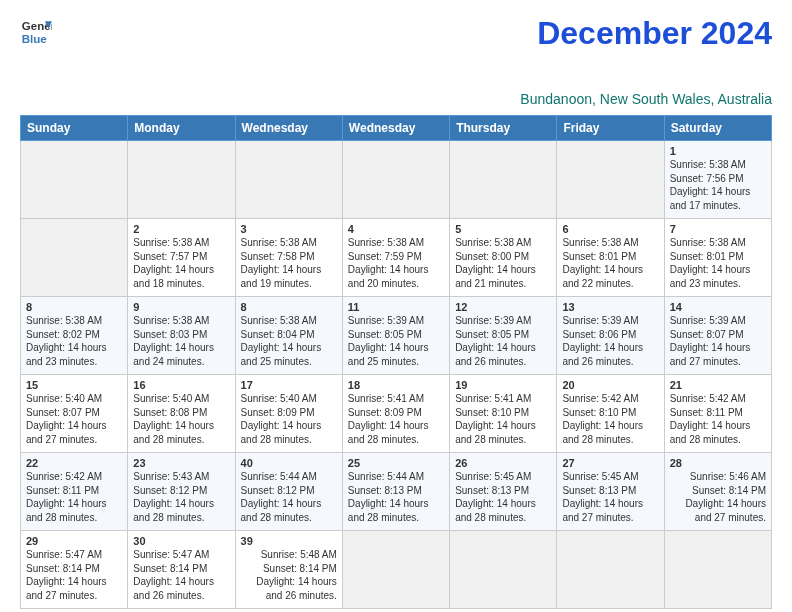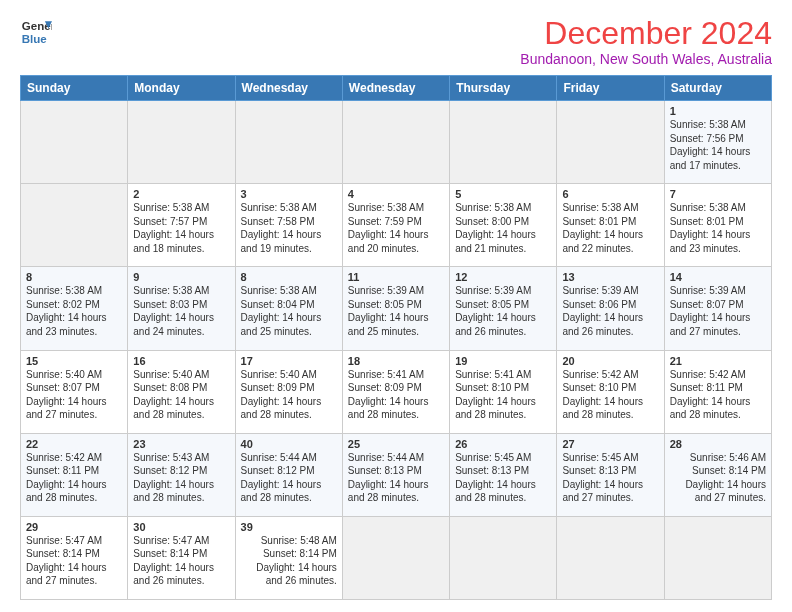--- a/index.html
+++ b/index.html
@@ -30,27 +30,28 @@
     }
     .logo-icon {
       width: 32px;
       height: 32px;
     }
     .title-block {
       text-align: right;
     }
     .main-title {
       font-size: 32px;
-      font-weight: normal;
-      color: #ef4444;
+      font-weight: bold;
+      color: #1d4ed8;
       line-height: 1.1;
     }
     .subtitle {
       font-size: 14px;
-      color: #a21caf;
+      color: #0f766e;
+      margin-top: 40px;
     }
     .calendar {
       flex: 1;
       border-collapse: collapse;
       width: 100%;
       table-layout: fixed;
     }
     .calendar th {
       background: #3878b4;
       color: #fff;

